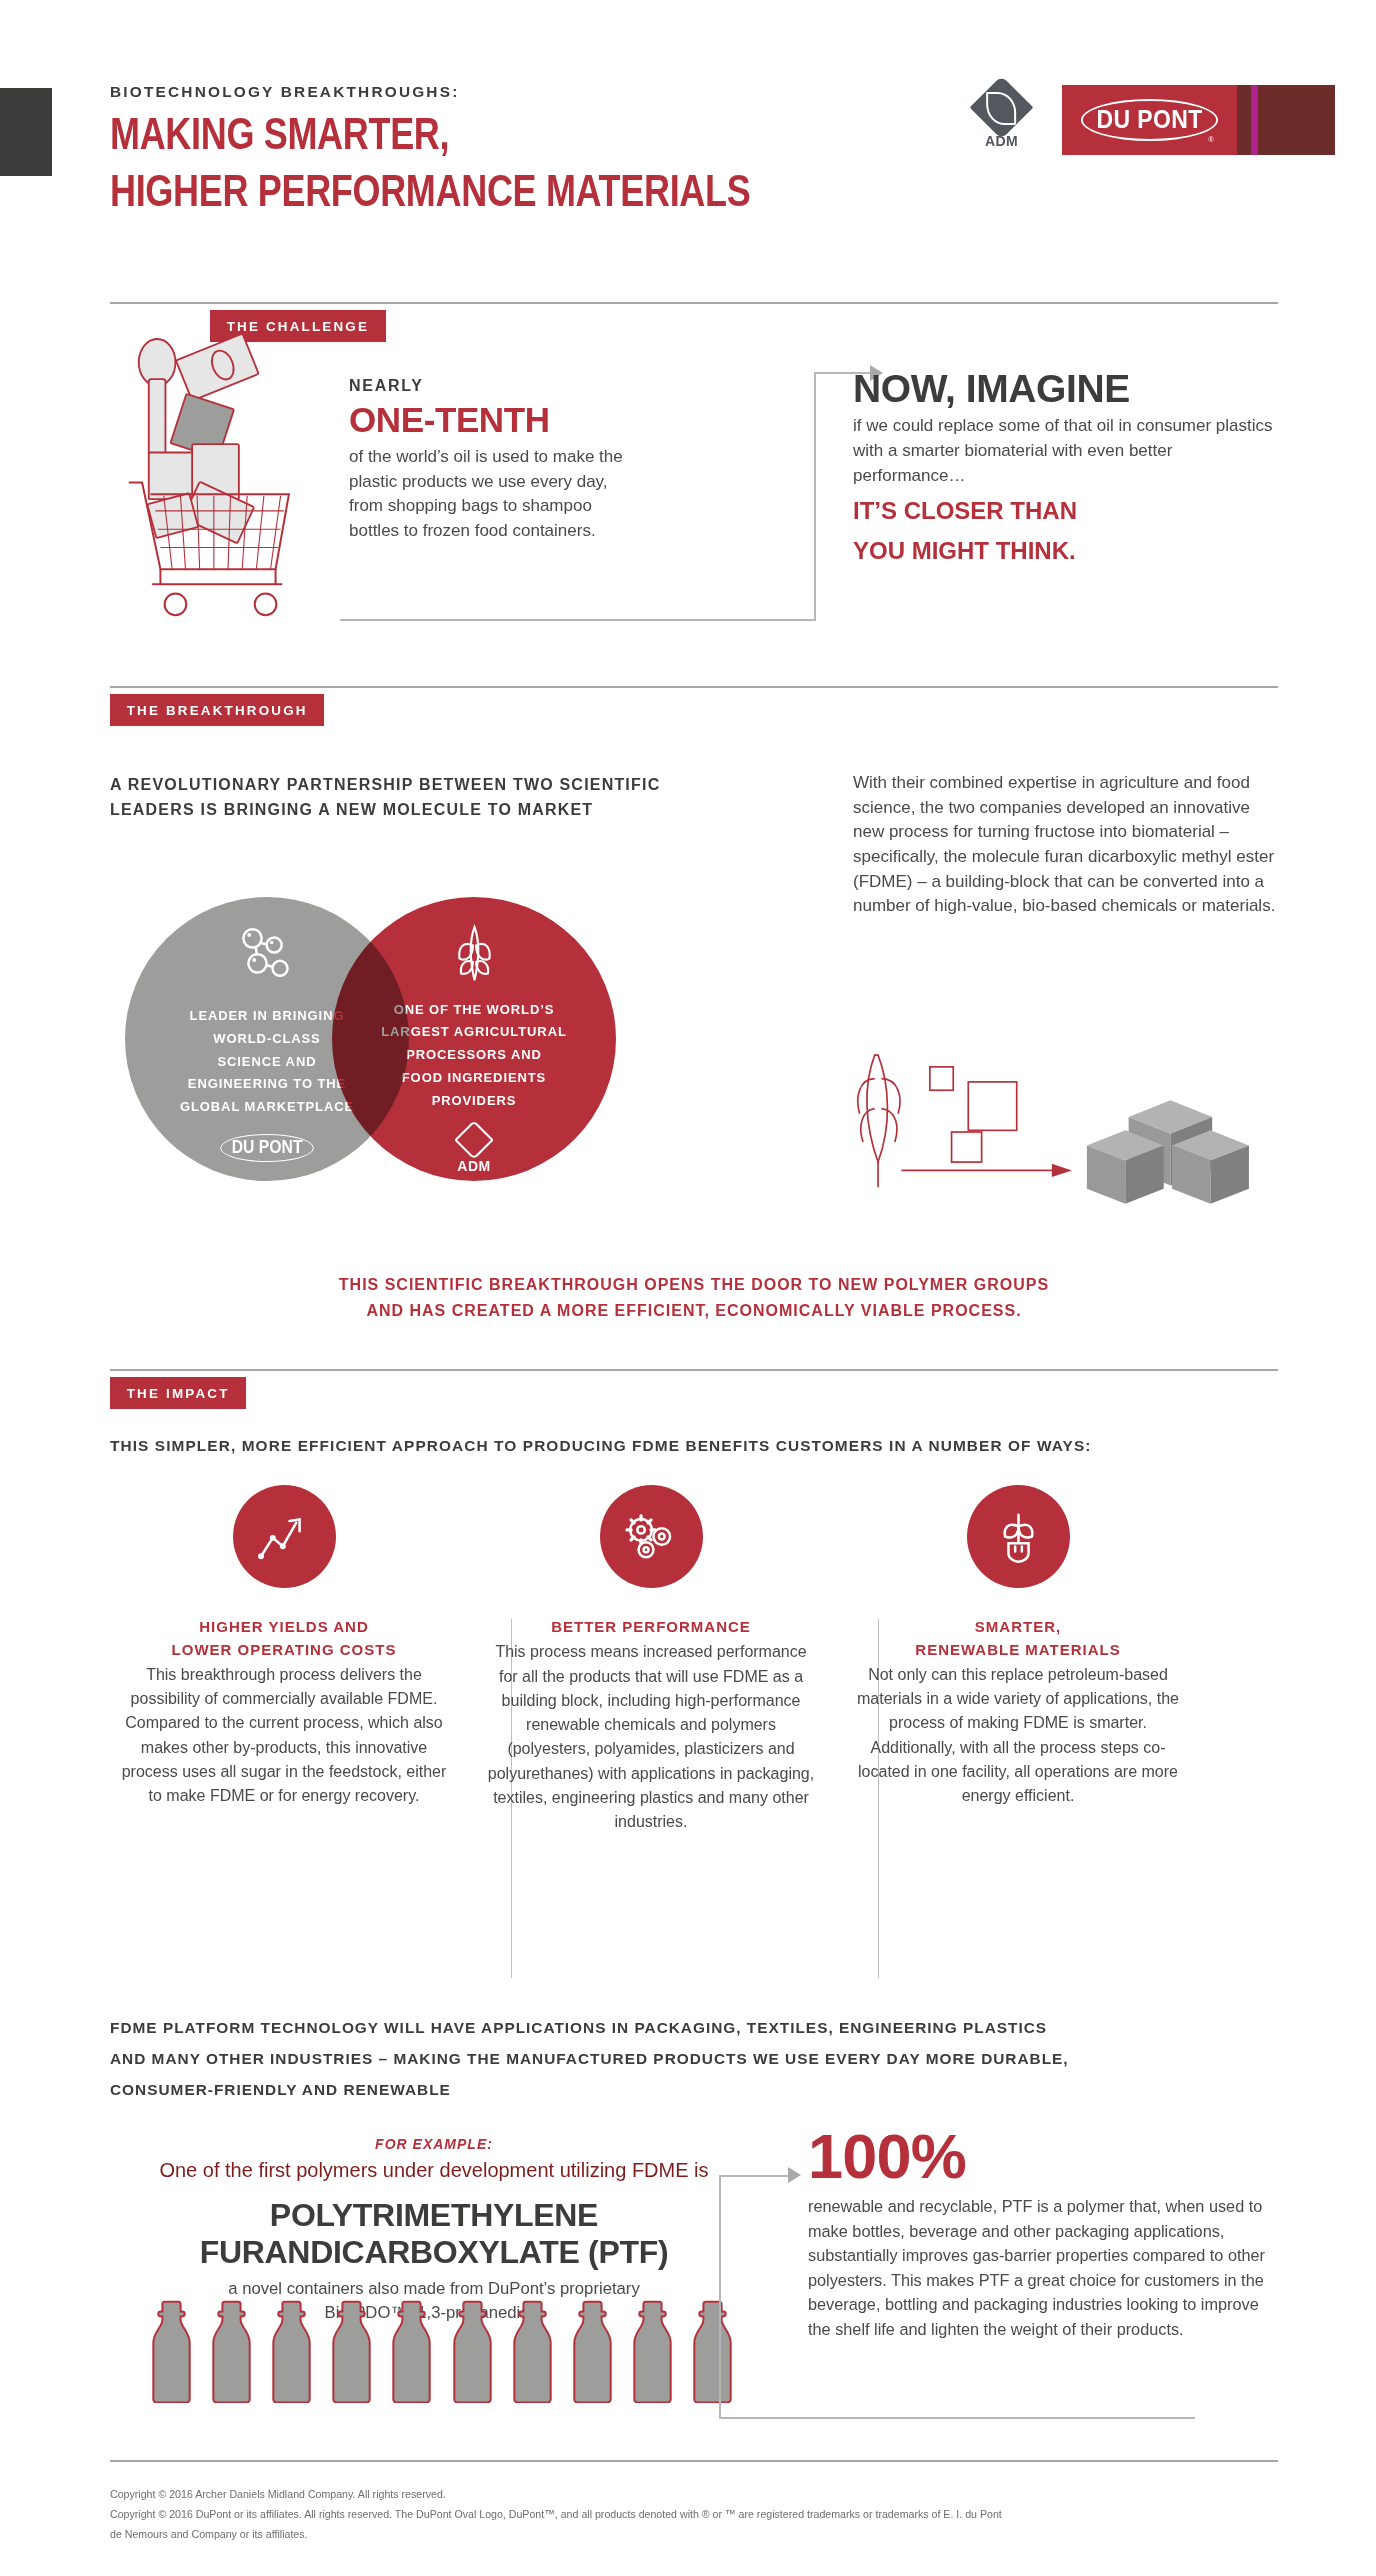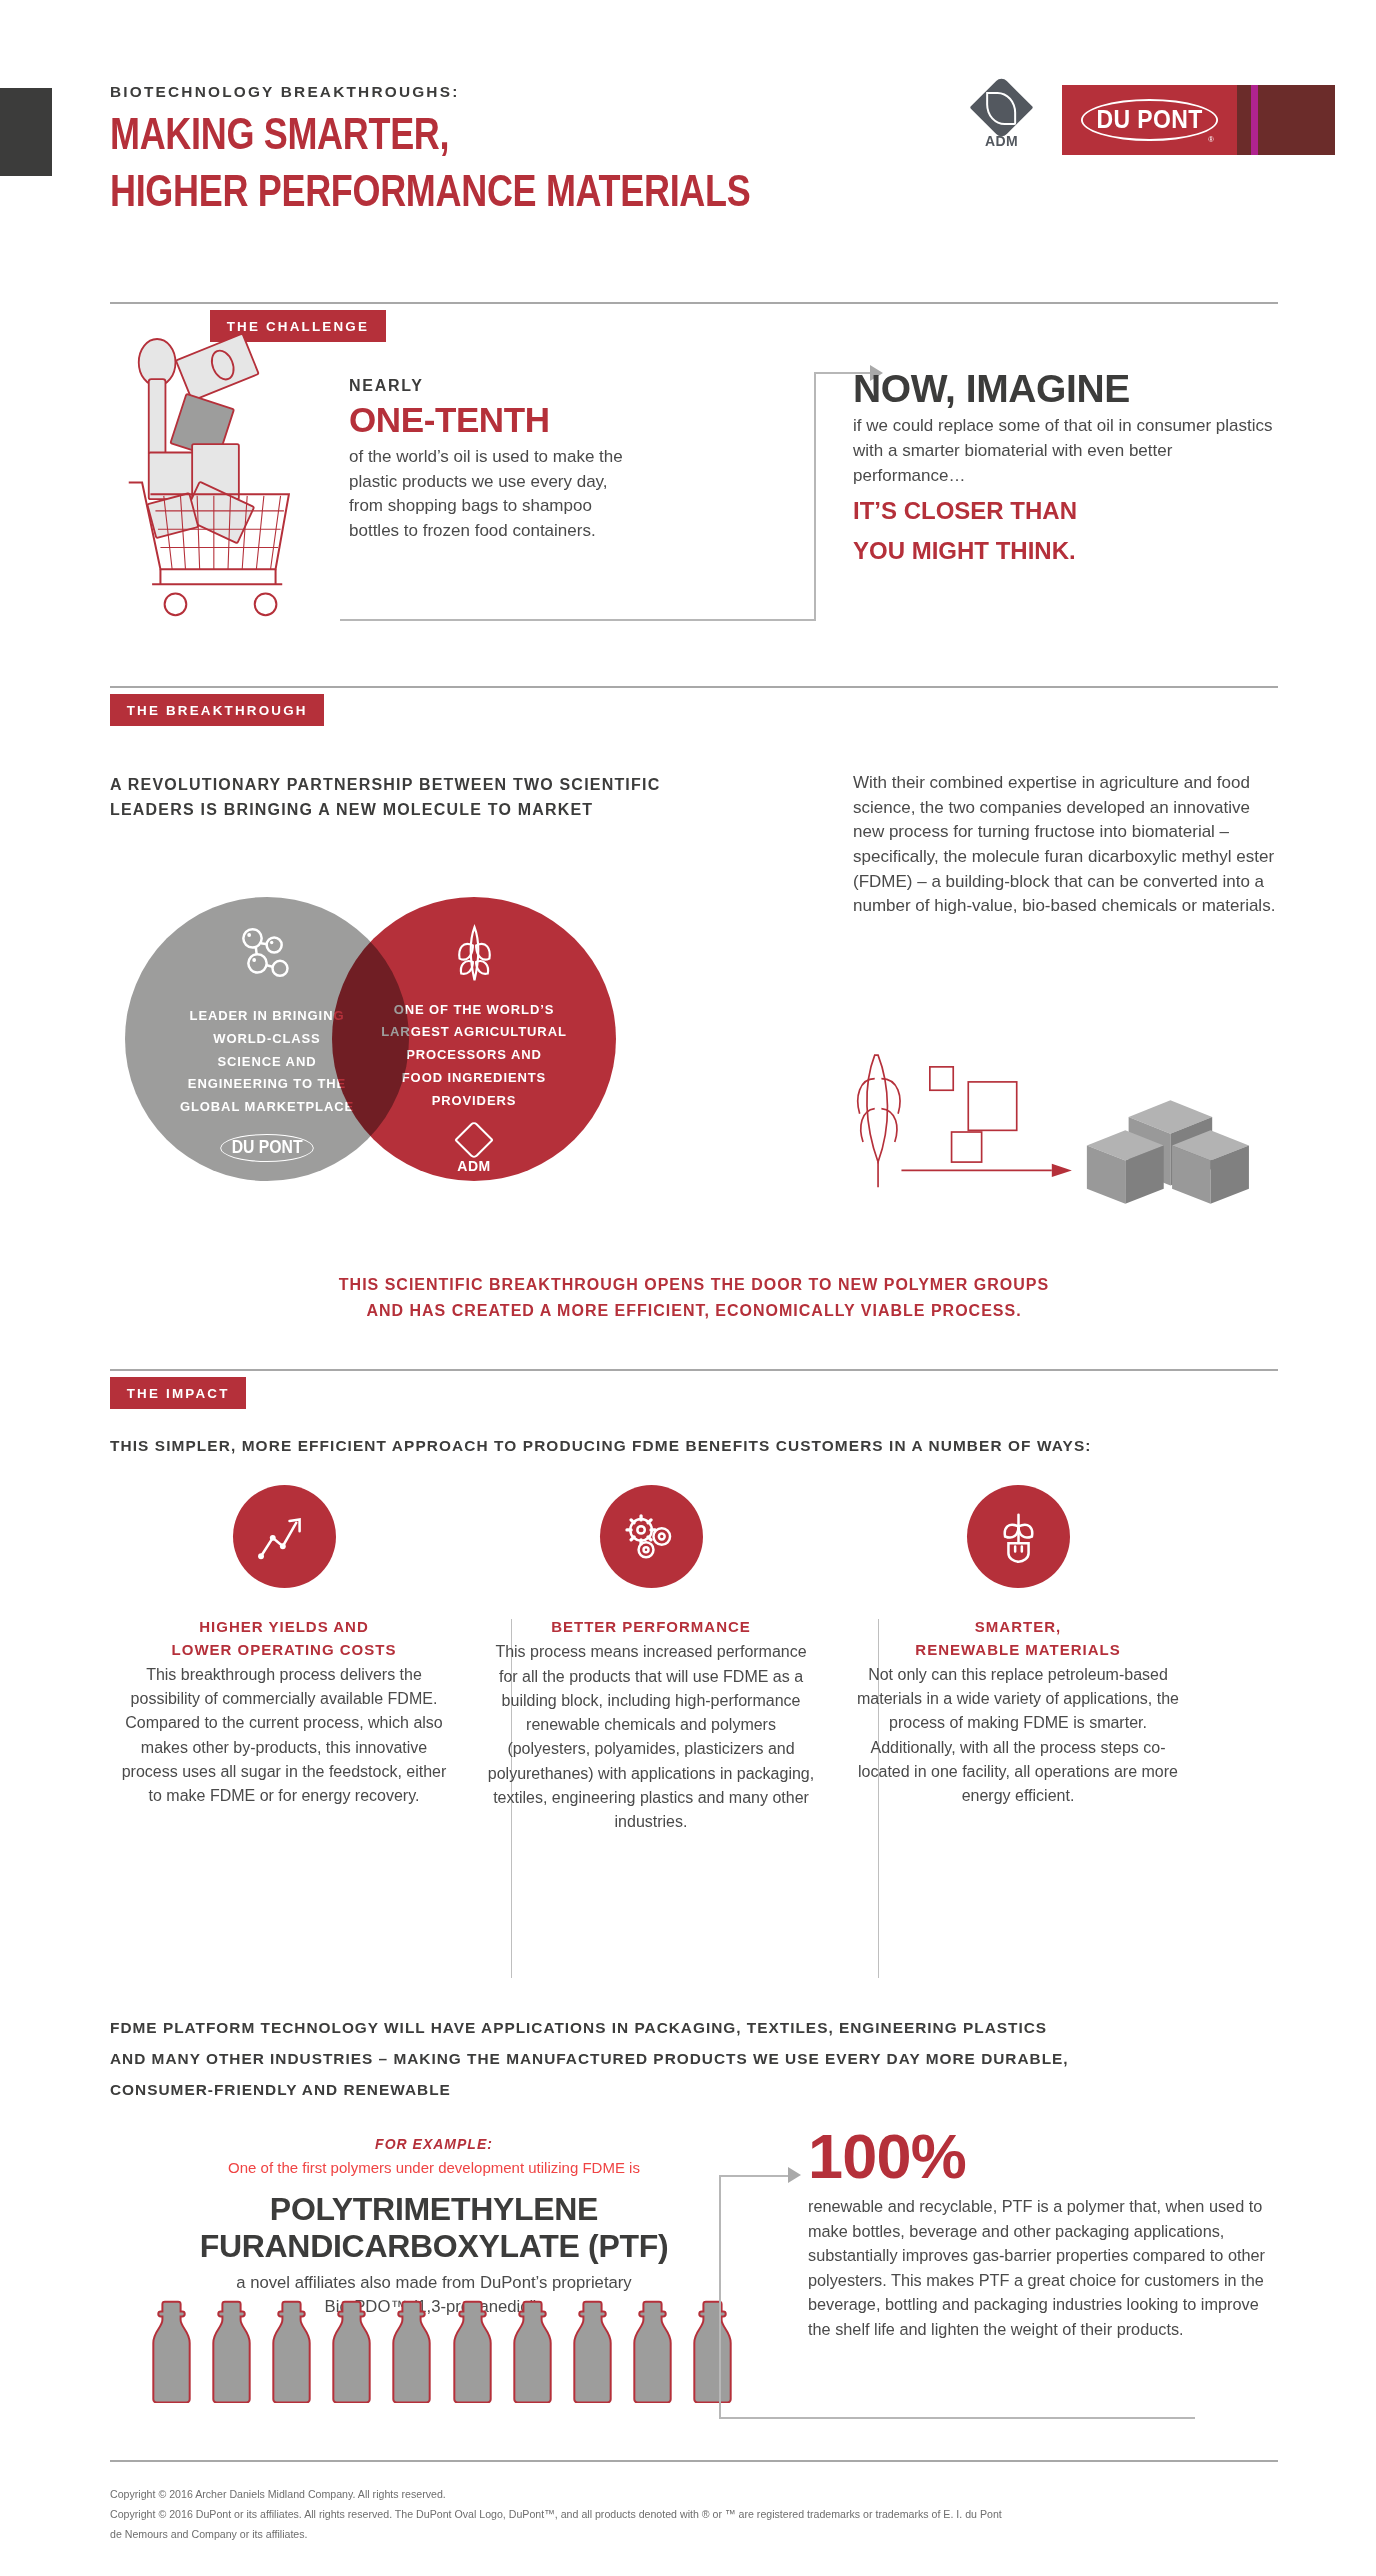--- a/index.html
+++ b/index.html
@@ -222,21 +222,21 @@
   .platform {
     position: absolute; left: 110px; top: 2013px; width: 1143px;
     font-size: 15.4px; font-weight: bold; letter-spacing: 1px;
     line-height: 2.0; color: #3c3c3b;
   }
   .ptf-block { position: absolute; left: 125px; top: 2136px; width: 618px; text-align: center; }
   .for-example {
     color: #b5303a; font-weight: bold; font-style: italic;
     font-size: 14px; letter-spacing: 1px;
   }
-  .ptf-lead { font-size: 15px; color: #ef4444; margin-top: 6.7px; }
+  .ptf-lead { font-size: 20px; color: #7f1d1d; margin-top: 6.7px; }
   .ptf-name {
     font-family: "Liberation Sans Narrow","Liberation Sans",sans-serif;
     font-weight: bold; font-size: 32px; color: #3c3c3b; margin-top: 15px;
     letter-spacing: -0.3px;
   }
   .ptf-sub { font-size: 16.7px; color: #4a4a4a; margin-top: 6.7px; line-height: 1.42; }
   .bottles { position: absolute; left: 150px; top: 2295px; width: 584px; height: 108px;
              display: flex; justify-content: space-between; align-items: flex-end; }
   .bottle { width: 43px; }
 
@@ -513,21 +513,21 @@
   <div class="platform">
     <div>FDME PLATFORM TECHNOLOGY WILL HAVE APPLICATIONS IN PACKAGING, TEXTILES, ENGINEERING PLASTICS</div>
     <div>AND MANY OTHER INDUSTRIES – MAKING THE MANUFACTURED PRODUCTS WE USE EVERY DAY MORE DURABLE,</div>
     <div>CONSUMER-FRIENDLY AND RENEWABLE</div>
   </div>
 
   <div class="ptf-block">
     <div class="for-example">FOR EXAMPLE:</div>
     <div class="ptf-lead">One of the first polymers under development utilizing FDME is</div>
     <div class="ptf-name">POLYTRIMETHYLENE FURANDICARBOXYLATE (PTF)</div>
-    <div class="ptf-sub">a novel affiliates also made from DuPont’s proprietary</div>
+    <div class="ptf-sub">a novel containers also made from DuPont’s proprietary</div>
     <div class="ptf-sub" style="margin-top:0">Bio-PDO™ (1,3-propanediol).</div>
   </div>
 
   <div class="bottles">
     <svg class="bottle" viewBox="0 0 52 124">
         <path d="M18 2 h16 a3 3 0 0 1 3 3 v9 h2 a3 3 0 0 1 0 6 h-2 v4 c0 9 11 14 11 28 v68 a4 4 0 0 1 -4 4 h-36 a4 4 0 0 1 -4 -4 v-68 c0 -14 11 -19 11 -28 v-4 h-2 a3 3 0 0 1 0 -6 h2 v-9 a3 3 0 0 1 3 -3 z" fill="#9d9d9c" stroke="#b5303a" stroke-width="2.4"></path>
       </svg>
     <svg class="bottle" viewBox="0 0 52 124">
         <path d="M18 2 h16 a3 3 0 0 1 3 3 v9 h2 a3 3 0 0 1 0 6 h-2 v4 c0 9 11 14 11 28 v68 a4 4 0 0 1 -4 4 h-36 a4 4 0 0 1 -4 -4 v-68 c0 -14 11 -19 11 -28 v-4 h-2 a3 3 0 0 1 0 -6 h2 v-9 a3 3 0 0 1 3 -3 z" fill="#9d9d9c" stroke="#b5303a" stroke-width="2.4"></path>
       </svg>

